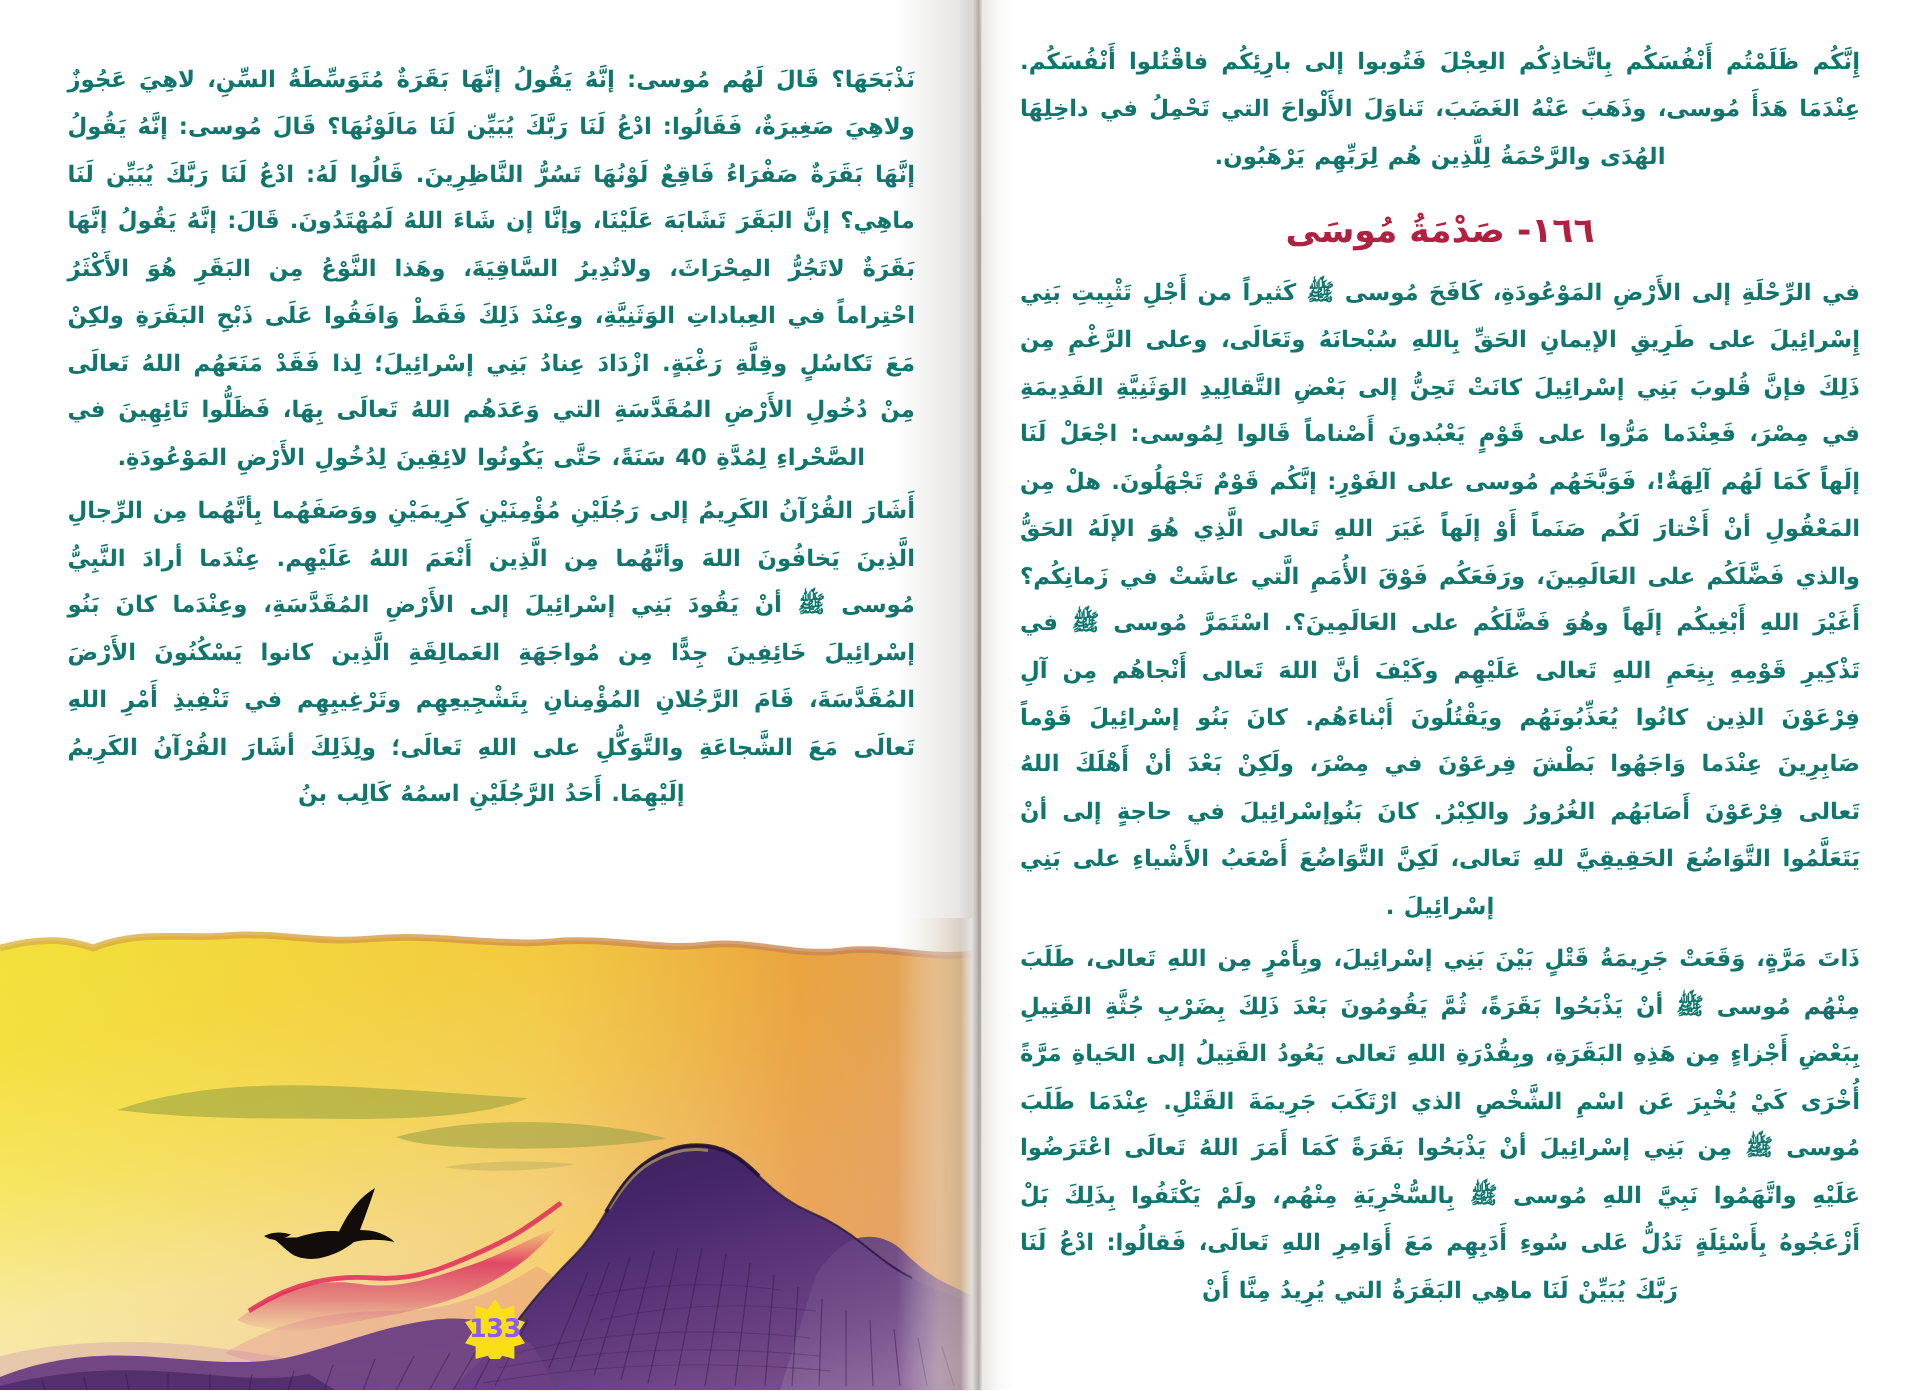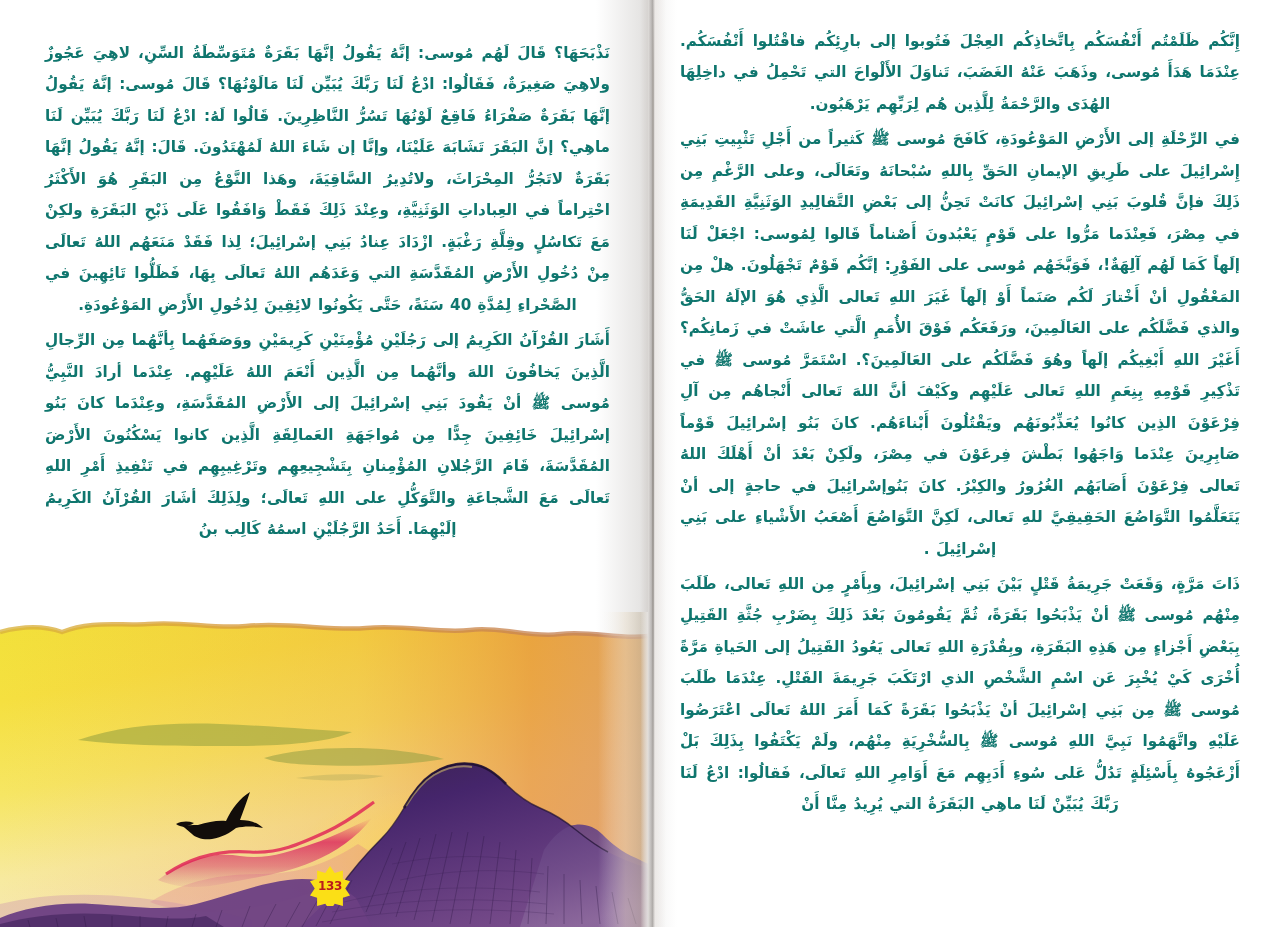--- a/index.html
+++ b/index.html
@@ -147,37 +147,40 @@
       50% 0%, 61.8% 17.6%, 82.3% 11.4%, 82.3% 32.7%,
       100% 38.2%, 88.2% 56.0%, 100% 73.8%, 82.3% 79.3%,
       82.3% 100%, 61.8% 94.4%, 50% 112%, 38.2% 94.4%,
       17.7% 100%, 17.7% 79.3%, 0% 73.8%, 11.8% 56.0%,
       0% 38.2%, 17.7% 32.7%, 17.7% 11.4%, 38.2% 17.6%);
   }
   .page-badge .num {
     position: relative;
     z-index: 2;
     font-family: "DejaVu Sans", "Liberation Sans", sans-serif;
-    font-size: 12px;
+    font-size: 17px;
     font-weight: bold;
-    color: #b91c1c;
+    color: #8b5cf6;
     letter-spacing: -0.3px;
   }
   #badge-left  { left: 310px; top: 866px; }
 </style>
 </head>
 <body>
 
 <div class="spread">
 
   <div class="page page-right">
     <div class="col col-right">
 
       <p class="body">إِنَّكُم ظَلَمْتُم أَنْفُسَكُم بِاتَّخاذِكُم العِجْلَ فَتُوبوا إلى بارِئِكُم فاقْتُلوا أَنْفُسَكُم. عِنْدَمَا هَدَأَ مُوسى، وذَهَبَ عَنْهُ الغَضَبَ، تَناوَلَ الأَلْواحَ التي تَحْمِلُ في داخِلِهَا الهُدَى والرَّحْمَةُ لِلَّذِين هُم لِرَبِّهِم يَرْهَبُون.</p>
 
+      <h2 class="section-title">
+        <span class="num">١٦٦</span><span>- </span><span>صَدْمَةُ مُوسَى</span>
+      </h2>
 
       <p class="body">في الرِّحْلَةِ إلى الأَرْضِ المَوْعُودَةِ، كَافَحَ مُوسى ﷺ كَثيراً من أَجْلِ تَثْبِيتِ بَنِي إِسْرائِيلَ على طَرِيقِ الإيمانِ الحَقِّ بِاللهِ سُبْحانَهُ وتَعَالَى، وعلى الرَّغْمِ مِن ذَلِكَ فإنَّ قُلوبَ بَنِي إسْرائِيلَ كانَتْ تَحِنُّ إلى بَعْضِ التَّقالِيدِ الوَثَنِيَّةِ القَدِيمَةِ في مِصْرَ، فَعِنْدَما مَرُّوا على قَوْمٍ يَعْبُدونَ أَصْناماً قَالوا لِمُوسى: اجْعَلْ لَنَا إلَهاً كَمَا لَهُم آلِهَةٌ!، فَوَبَّخَهُم مُوسى على الفَوْرِ: إنَّكُم قَوْمٌ تَجْهَلُونَ. هلْ مِن المَعْقُولِ أنْ أَخْتارَ لَكُم صَنَماً أَوْ إلَهاً غَيَرَ اللهِ تَعالى الَّذِي هُوَ الإلَهُ الحَقُّ والذي فَضَّلَكُم على العَالَمِينَ، ورَفَعَكُم فَوْقَ الأُمَمِ الَّتي عاشَتْ في زَمانِكُم؟ أَغَيْرَ اللهِ أَبْغِيكُم إلَهاً وهُوَ فَضَّلَكُم على العَالَمِينَ؟. اسْتَمَرَّ مُوسى ﷺ في تَذْكِيرِ قَوْمِهِ بِنِعَمِ اللهِ تَعالى عَلَيْهِم وكَيْفَ أنَّ اللهَ تَعالى أَنْجاهُم مِن آلِ فِرْعَوْنَ الذِين كانُوا يُعَذِّبُونَهُم ويَقْتُلُونَ أَبْناءَهُم. كانَ بَنُو إسْرائِيلَ قَوْماً صَابِرِينَ عِنْدَما وَاجَهُوا بَطْشَ فِرعَوْنَ في مِصْرَ، ولَكِنْ بَعْدَ أنْ أَهْلَكَ اللهُ تَعالى فِرْعَوْنَ أَصَابَهُم الغُرُورُ والكِبْرُ. كانَ بَنُوإسْرائِيلَ في حاجةٍ إلى أنْ يَتَعَلَّمُوا التَّوَاضُعَ الحَقِيقِيَّ للهِ تَعالى، لَكِنَّ التَّوَاضُعَ أَصْعَبُ الأَشْياءِ على بَنِي إسْرائِيلَ .</p>
 
 
       <p class="body">ذَاتَ مَرَّةٍ، وَقَعَتْ جَرِيمَةُ قَتْلٍ بَيْنَ بَنِي إسْرائِيلَ، وبِأَمْرٍ مِن اللهِ تَعالى، طَلَبَ مِنْهُم مُوسى ﷺ أنْ يَذْبَحُوا بَقَرَةً، ثُمَّ يَقُومُونَ بَعْدَ ذَلِكَ بِضَرْبِ جُثَّةِ القَتِيلِ بِبَعْضِ أَجْزاءٍ مِن هَذِهِ البَقَرَةِ، وبِقُدْرَةِ اللهِ تَعالى يَعُودُ القَتِيلُ إلى الحَياةِ مَرَّةً أُخْرَى كَيْ يُخْبِرَ عَن اسْمِ الشَّخْصِ الذي ارْتَكَبَ جَرِيمَةَ القَتْلِ. عِنْدَمَا طَلَبَ مُوسى ﷺ مِن بَنِي إسْرائِيلَ أنْ يَذْبَحُوا بَقَرَةً كَمَا أَمَرَ اللهُ تَعالَى اعْتَرَضُوا عَلَيْهِ واتَّهَمُوا نَبِيَّ اللهِ مُوسى ﷺ بِالسُّخْرِيَةِ مِنْهُم، ولَمْ يَكْتَفُوا بِذَلِكَ بَلْ أَزْعَجُوهُ بِأَسْئِلَةٍ تَدُلُّ عَلى سُوءِ أَدَبِهِم مَعَ أَوَامِرِ اللهِ تَعالَى، فَقالُوا: ادْعُ لَنَا رَبَّكَ يُبَيِّنْ لَنَا ماهِي البَقَرَةُ التي يُرِيدُ مِنَّا أَنْ</p>
     </div>
 
   </div>
 
   <div class="page page-left">

